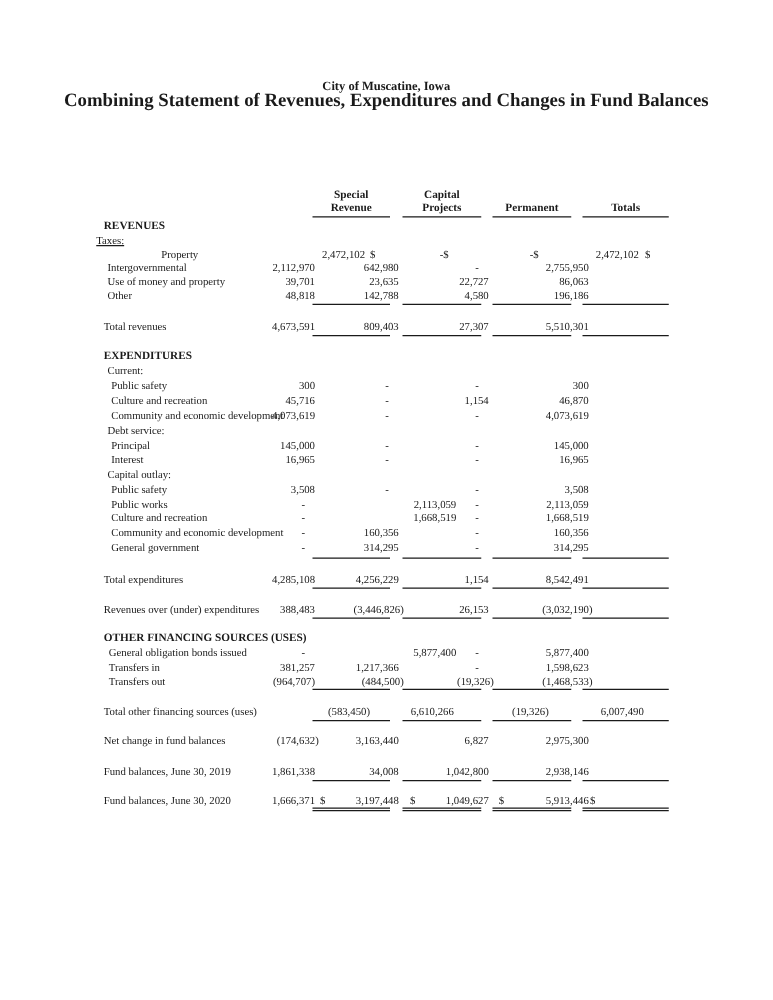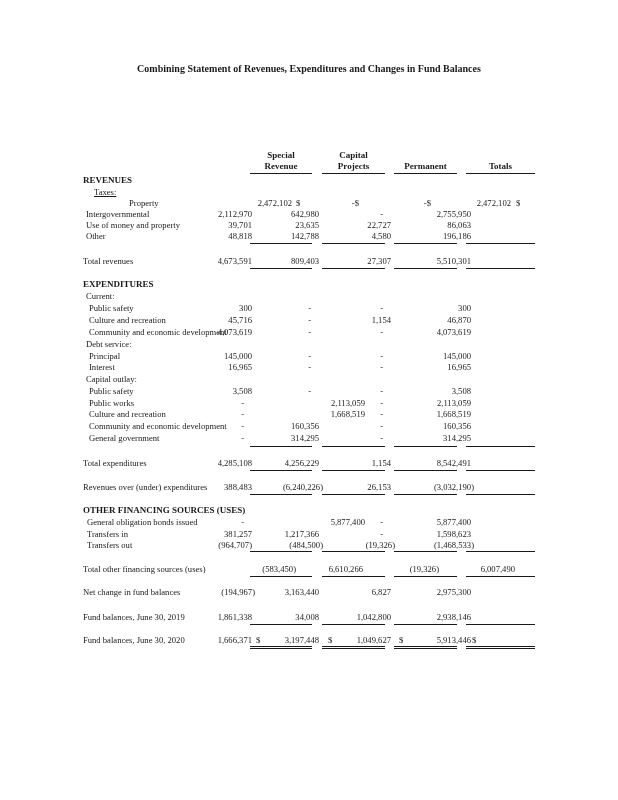--- a/index.html
+++ b/index.html
@@ -1,37 +1,38 @@
 <!DOCTYPE html>
 <html><head>
 <meta charset="utf-8">
 <style>
   html, body { margin: 0; padding: 0; background: #ffffff; }
   body { width: 618px; height: 800px; position: relative; overflow: hidden;
          font-family: "Liberation Serif", "DejaVu Serif", serif; color: #1a1a1a; font-size: 9px; }
   .header { position: absolute; left: 0; top: 64px; width: 618px; text-align: center; font-weight: bold; }
   .header .l1 { font-size: 10px; line-height: 12px; }
   .header .l2 { font-size: 9.6px; line-height: 10px; margin-top: 8px; }
-  .header .l3, .header .l4 { font-size: 10px; line-height: 10px; }
+  .header .l3, .header .l4 { font-size: 15px; line-height: 10px; }
 
   .colhead { position: absolute; top: 150px; text-align: center; font-weight: bold; font-size: 9px; line-height: 11px; }
   .colrule { position: absolute; height: 1px; background: #1a1a1a; }
 
   .row { position: absolute; left: 0; width: 558px; height: 12px; line-height: 12px; font-size: 8.6px; }
   .lbl { position: absolute; white-space: nowrap; }
   .lbl.sec { font-weight: bold; font-size: 9px; }
   .v { position: absolute; text-align: right; white-space: nowrap; }
   .dollar { position: absolute; }
   .rule { position: absolute; height: 1px; background: #1a1a1a; }
   .drule { position: absolute; height: 3px; border-top: 1px solid #1a1a1a; border-bottom: 1px solid #1a1a1a; box-sizing: border-box; }
 </style>
 </head>
 <body>
 
 <div class="header">
+  <div class="l1">City of Muscatine, Iowa</div>
   <div class="l3">Combining Statement of Revenues, Expenditures and Changes in Fund Balances</div>
 </div>
 
 <div class="colhead" style="left:250px;width:62px;">
   <div>Special</div>
   <div>Revenue</div>
 </div>
 <div class="colhead" style="left:322px;width:63px;">
   <div>Capital</div>
   <div>Projects</div>
@@ -44,21 +45,21 @@
 </div>
 <div class="colrule" style="left:250px;width:62px;top:173px;"></div>
 <div class="colrule" style="left:322px;width:63px;top:173px;"></div>
 <div class="colrule" style="left:394px;width:63px;top:173px;"></div>
 <div class="colrule" style="left:466px;width:69px;top:173px;"></div>
 
 <div class="row" style="top:174px;">
   <span class="lbl sec" style="left:83px;">REVENUES</span>
 </div>
 <div class="row" style="top:186px;">
-  <span class="lbl" style="left:94px;text-decoration:underline;">Taxes:</span>
+  <span class="lbl" style="left:77px;text-decoration:underline;">Taxes:</span>
 </div>
 <div class="row" style="top:197px;margin-left:40px;">
   <span class="lbl" style="left:89px;">Property</span>
   <span class="dollar" style="left:256px;">$</span>
   <span class="v" style="right:306px;">2,472,102</span>
   <span class="v" style="right:239px;">-$</span>
   <span class="v" style="right:167px;">-$</span>
   <span class="dollar" style="left:476px;">$</span>
   <span class="v" style="right:87px;">2,472,102</span>
 </div>
@@ -195,21 +196,21 @@
   <span class="v" style="right:87px;">8,542,491</span>
 </div>
 <div class="rule" style="left:250px;width:62px;top:470px;"></div>
 <div class="rule" style="left:322px;width:63px;top:470px;"></div>
 <div class="rule" style="left:394px;width:63px;top:470px;"></div>
 <div class="rule" style="left:466px;width:69px;top:470px;"></div>
 
 <div class="row" style="top:481px;">
   <span class="lbl" style="left:83px;">Revenues over (under) expenditures</span>
   <span class="v" style="right:306px;">388,483</span>
-  <span class="v" style="right:235px;">(6,240,226)</span>
+  <span class="v" style="right:235px;">(3,446,826)</span>
   <span class="v" style="right:167px;">26,153</span>
   <span class="v" style="right:84px;">(3,032,190)</span>
 </div>
 <div class="rule" style="left:250px;width:62px;top:494px;"></div>
 <div class="rule" style="left:322px;width:63px;top:494px;"></div>
 <div class="rule" style="left:394px;width:63px;top:494px;"></div>
 <div class="rule" style="left:466px;width:69px;top:494px;"></div>
 
 <div class="row" style="top:504px;">
   <span class="lbl sec" style="left:83px;">OTHER FINANCING SOURCES (USES)</span>
@@ -247,21 +248,21 @@
   <span class="v" style="right:163px;">(19,326)</span>
   <span class="v" style="right:87px;">6,007,490</span>
 </div>
 <div class="rule" style="left:250px;width:62px;top:576px;"></div>
 <div class="rule" style="left:322px;width:63px;top:576px;"></div>
 <div class="rule" style="left:394px;width:63px;top:576px;"></div>
 <div class="rule" style="left:466px;width:69px;top:576px;"></div>
 
 <div class="row" style="top:586px;">
   <span class="lbl" style="left:83px;">Net change in fund balances</span>
-  <span class="v" style="right:303px;">(194,967)</span>
+  <span class="v" style="right:303px;">(174,632)</span>
   <span class="v" style="right:239px;">3,163,440</span>
   <span class="v" style="right:167px;">6,827</span>
   <span class="v" style="right:87px;">2,975,300</span>
 </div>
 
 <div class="row" style="top:611px;">
   <span class="lbl" style="left:83px;">Fund balances, June 30, 2019</span>
   <span class="v" style="right:306px;">1,861,338</span>
   <span class="v" style="right:239px;">34,008</span>
   <span class="v" style="right:167px;">1,042,800</span>

